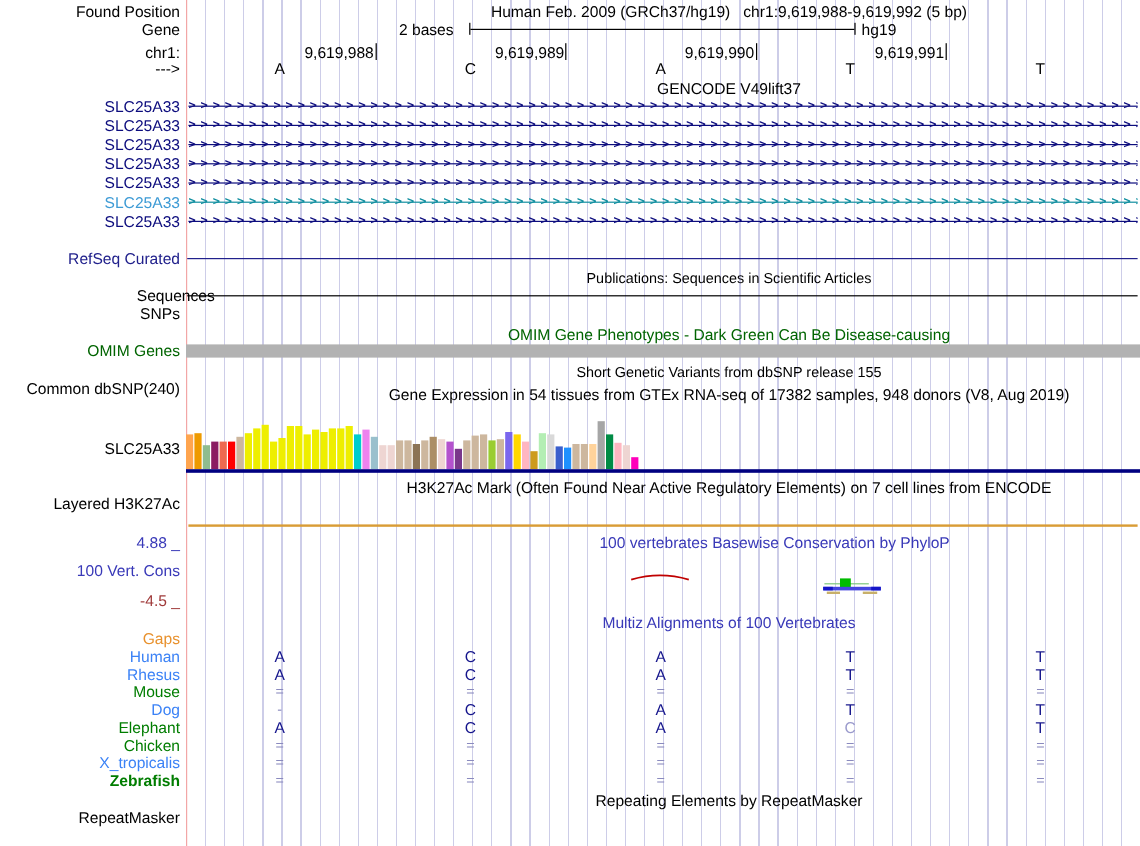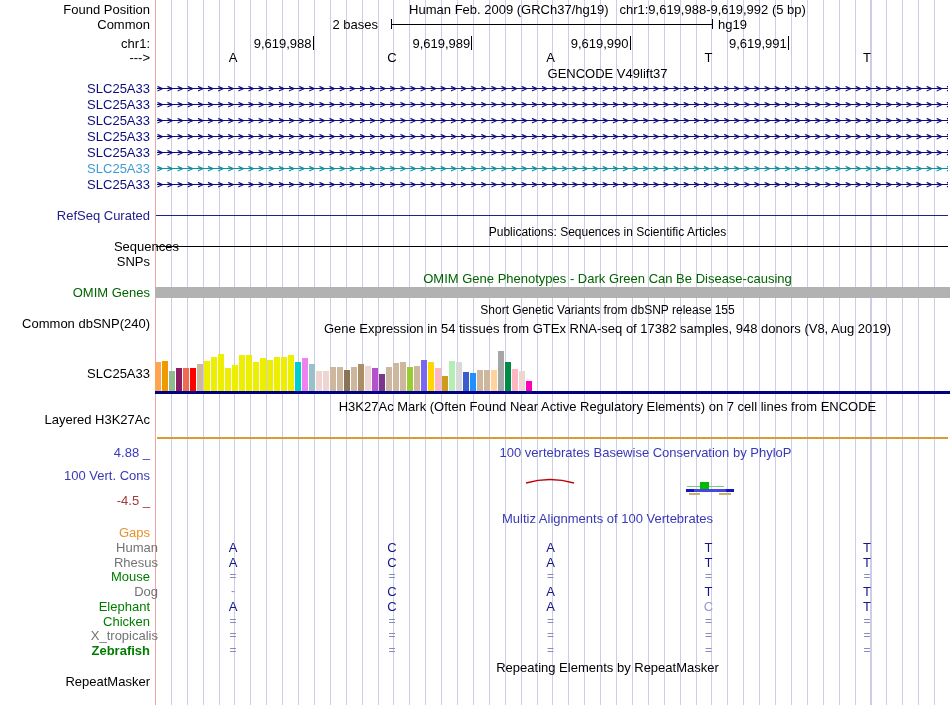--- a/index.html
+++ b/index.html
@@ -11,21 +11,21 @@
   .marker-line{left:155px;top:0;width:1px;height:705px;background:#F2A6A6;}
   .lbl{left:0;width:150px;text-align:right;white-space:nowrap;}
   .ctr{left:155px;width:905px;text-align:center;white-space:nowrap;}
   .small{font-size:12px;}
   .navy{color:#0D0D7E;}
   .teal-lbl{color:#3E9BD5;}
   .green{color:#006400;}
   .blue-t{color:#3939B8;}
   .red-t{color:#A03B3B;}
   .orange-t{color:#E8912D;}
-  .sp-navy{color:#737373;margin-left:8px;}
+  .sp-navy{color:#3b82f6;}
   .sp-green{color:#007D00;}
   .arrowline{left:157px;width:791px;height:11px;overflow:hidden;white-space:nowrap;
              font-family:"DejaVu Sans Mono",monospace;font-size:10px;font-weight:bold;
              letter-spacing:4.1px;line-height:11px;color:#0D0D7E;
              background-image:linear-gradient(#0D0D7E,#0D0D7E);
              background-size:100% 1px;background-position:0 5px;background-repeat:no-repeat;}
   .arrowline.teal{color:#128FA0;background-image:linear-gradient(#128FA0,#128FA0);}
   .hline{left:156px;width:792px;height:1px;}
   .ruler{left:391px;top:19px;width:320px;height:10px;border-left:1px solid #000;border-right:1px solid #000;
          background:linear-gradient(#000,#000) no-repeat center/100% 1px;}
@@ -42,21 +42,21 @@
 
 <div id="screen">
   <div class="abs grid-bg"></div>
   <div class="abs marker-line"></div>
 
   <div class="abs lbl" style="top:2px;">Found Position</div>
   <div class="abs ctr" style="top:2px;">
     <span>Human Feb. 2009 (GRCh37/hg19)</span>&nbsp;&nbsp;&nbsp;<span>chr1:9,619,988-9,619,992 (5 bp)</span>
   </div>
 
-  <div class="abs lbl" style="top:17px;">Common</div>
+  <div class="abs lbl" style="top:17px;">Gene</div>
   <div class="abs" style="left:230px;top:17px;width:148px;text-align:right;">2 bases</div>
   <div class="abs ruler"></div>
   <div class="abs" style="left:718px;top:17px;">hg19</div>
 
   <div class="abs lbl" style="top:36px;">chr1:</div>
   <div id="coord-row">
       <div class="coord" style="left: 161.5px; top: 36px;">9,619,988</div>
       <div class="coord" style="left: 320.25px; top: 36px;">9,619,989</div>
       <div class="coord" style="left: 478.5px; top: 36px;">9,619,990</div>
       <div class="coord" style="left: 636.75px; top: 36px;">9,619,991</div>

